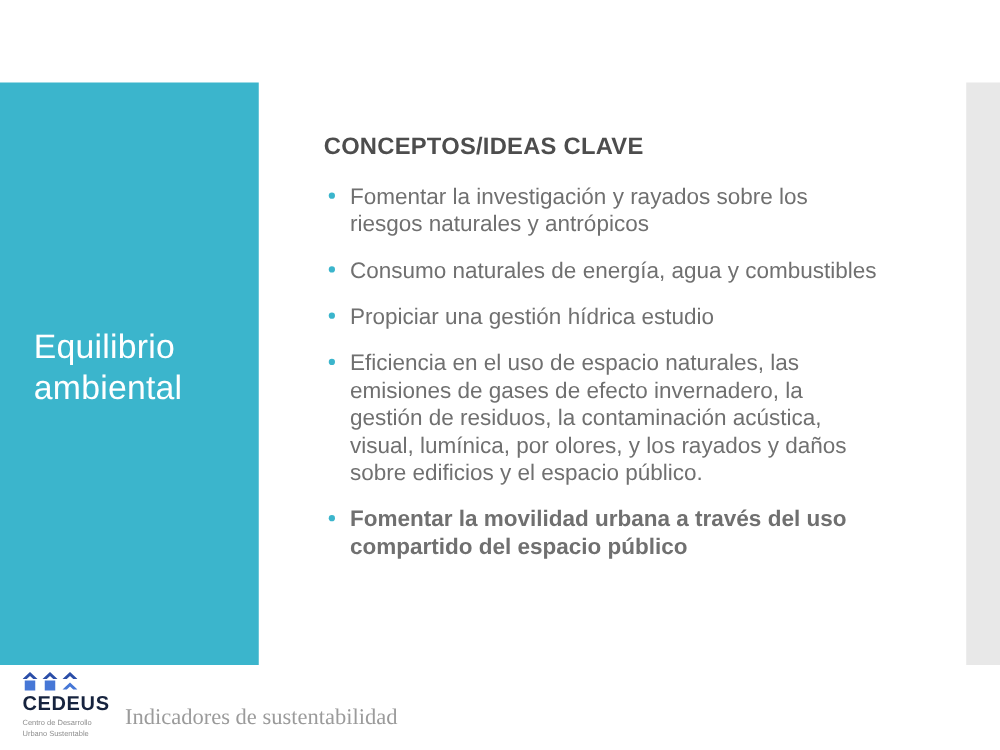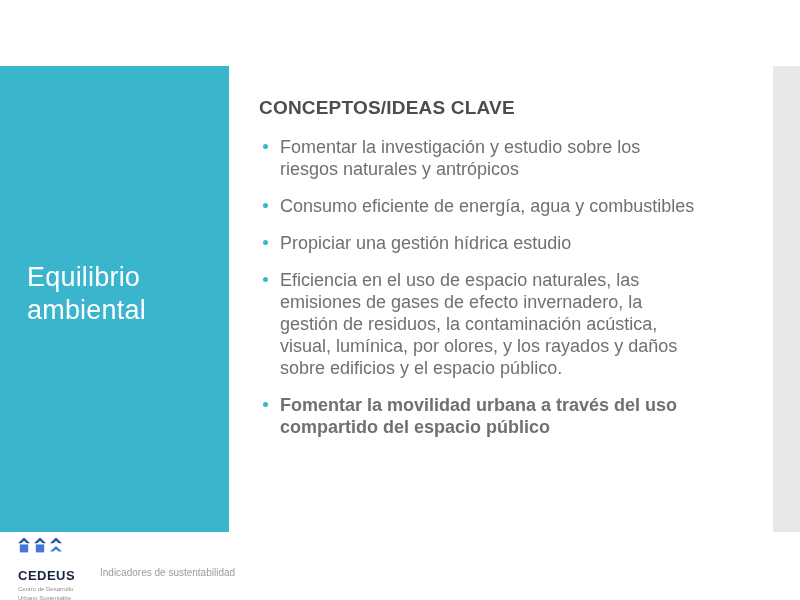--- a/index.html
+++ b/index.html
@@ -10,21 +10,21 @@
     background: #ffffff;
     overflow: hidden;
     font-family: "Liberation Sans", sans-serif;
   }
 
   
   .sidebar {
     position: absolute;
     left: 0;
     top: 66px;
-    width: 229px;
+    width: 207px;
     height: 466px;
     background: var(--accent-teal, #3BB5CC);
   }
   .sidebar-title {
     position: absolute;
     left: 27px;
     top: 195px;
     font-size: 27px;
     line-height: 33px;
     font-weight: 400;
@@ -40,21 +40,21 @@
     top: 66px;
     width: 27px;
     height: 466px;
     background: var(--right-bar-gray, #E8E8E8);
   }
 
   
   .content {
     position: absolute;
     left: 259px;
-    top: 97px;
+    top: 107px;
     width: 520px;
   }
   .heading {
     margin: 0 0 17px 0;
     font-size: 19px;
     line-height: 22px;
     font-weight: 700;
     color: var(--heading-text, #4D4D4D);
     letter-spacing: 0.2px;
   }
@@ -87,65 +87,66 @@
   .logo {
     position: absolute;
     left: 18px;
     top: 537px;
     width: 80px;
   }
   .logo svg { display: block; width: 44px; height: 16px; }
   .logo .roof  { fill: var(--logo-blue-dark, #2B4EA8); }
   .logo .house { fill: var(--logo-blue, #4677D6); }
   .logo-word {
-    margin-top: 15px;
-    font-size: 13px;
+    margin-top: 2px;
+    font-size: 16px;
     font-weight: 700;
     letter-spacing: 0.5px;
     color: var(--logo-text, #16233E);
   }
   .logo-sub {
     margin-top: 2px;
     font-size: 6px;
     line-height: 1.55;
     color: #8F8F8F;
     white-space: pre-line;
   }
   .caption {
     position: absolute;
     left: 100px;
     top: 563px;
-    font-size: 10px;
+    font-size: 18px;
     line-height: 20px;
     color: var(--footer-text, #9B9B9B);
+    font-family: Liberation Serif, serif;
   }
 </style>
 </head>
 <body>
 
 <div class="slide">
 
   <div class="sidebar">
     <div class="sidebar-title">Equilibrio
 ambiental</div>
   </div>
 
   <div class="right-bar"></div>
 
   <div class="content">
     <h1 class="heading">CONCEPTOS/IDEAS CLAVE</h1>
     <ul class="bullets">
       <li>
         <span class="dot"></span>
-        <span class="btxt">Fomentar la investigación y estudio sobre los
+        <span class="btxt">Fomentar la investigación y rayados sobre los
 riesgos naturales y antrópicos</span>
       </li>
       <li>
         <span class="dot"></span>
-        <span class="btxt">Consumo eficiente de energía, agua y combustibles</span>
+        <span class="btxt">Consumo naturales de energía, agua y combustibles</span>
       </li>
       <li>
         <span class="dot"></span>
         <span class="btxt">Propiciar una gestión hídrica estudio</span>
       </li>
       <li>
         <span class="dot"></span>
         <span class="btxt">Eficiencia en el uso de espacio naturales, las
 emisiones de gases de efecto invernadero, la
 gestión de residuos, la contaminación acústica,

